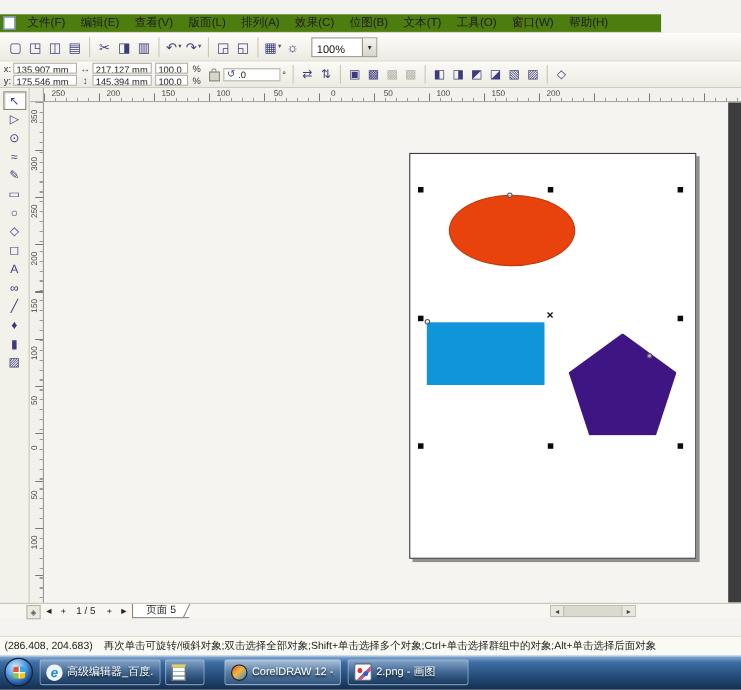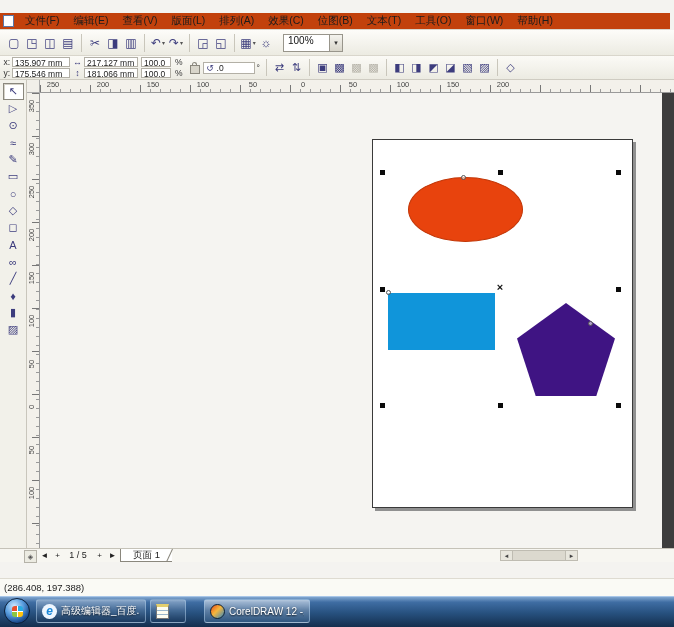--- a/index.html
+++ b/index.html
@@ -9,36 +9,36 @@
 
   
   .titlebar{position:absolute;left:0;top:0;width:674px;height:13px;
     background:linear-gradient(#d3e0f2,#a7c0e0 55%,#8fadd6);display:flex;align-items:center;gap:4px;
     padding-left:3px;box-sizing:border-box;font-size:9.5px;font-weight:bold;color:#16294e;}
   .appicon{width:9px;height:9px;background:#fff;border:1px solid #35508a;box-sizing:border-box;
     background:linear-gradient(135deg,#fff 55%,#d33c10 55%);}
   .tb-artifact{position:absolute;right:2px;top:0;width:24px;height:10px;background:#212121;}
 
   
-  .menubar{position:absolute;left:0;top:13px;width:670px;height:17px;background:#c2410c;
+  .menubar{position:absolute;left:0;top:13px;width:601px;height:17px;background:#4d7c0f;
     border-bottom:1px solid #d9d6cc;box-sizing:border-box;display:flex;align-items:center;
     font-size:10.5px;color:#1c1c1c;}
   .childicon{width:9px;height:10px;background:#fff;border:1px solid #5a77a8;margin:0 4px 0 3px;}
   .menuitem{padding:1px 7px;white-space:nowrap;}
 
   
   .toolbar{position:absolute;left:0;top:30px;width:674px;height:26px;box-sizing:border-box;
     background:linear-gradient(#fdfcf9,#ecebe2);border-bottom:1px solid #d9d6cc;
     display:flex;align-items:center;padding-left:5px;}
   .tb-icon{width:18px;height:18px;display:flex;align-items:center;justify-content:center;
     font-size:12px;color:#3c3c7d;cursor:default;}
   .tb-icon.has-dd::after{content:"▾";font-size:6px;color:#555;margin-left:1px;}
   .sep-before{border-left:1px solid #c9c6bb;margin-left:4px;padding-left:4px;}
   .zoombox{margin-left:8px;width:58px;height:16px;background:#fff;border:1px solid #98958b;
-    display:flex;align-items:flex-start;font-size:10px;color:#111;}
+    display:flex;align-items:flex-end;font-size:10px;color:#111;}
   .zoombox .val{flex:1;padding-left:4px;}
   .zoombox .dd{width:12px;height:100%;background:linear-gradient(#f4f3ee,#d8d5ca);
     border-left:1px solid #98958b;display:flex;align-items:center;justify-content:center;font-size:7px;color:#333;}
 
   
   .propbar{position:absolute;left:0;top:56px;width:674px;height:24px;box-sizing:border-box;
     background:linear-gradient(#fbfaf6,#ecebe2);border-bottom:1px solid #cfccc2;
     display:flex;align-items:center;padding-left:3px;font-size:8.5px;color:#222;}
   .pcol{display:flex;flex-direction:column;gap:1px;margin-right:3px;}
   .prow{display:flex;align-items:center;gap:2px;height:10px;}
@@ -201,21 +201,21 @@
         <span class="pfield w58">175.546 mm</span>
         </span>
     </span>
     <span class="pcol">
       <span class="prow">
           <span class="pico">↔</span>
         <span class="pfield w54">217.127 mm</span>
         </span>
       <span class="prow">
           <span class="pico">↕</span>
-        <span class="pfield w54">181.066 mm</span>
+        <span class="pfield w54">145.394 mm</span>
         </span>
     </span>
     <span class="pcol">
       <span class="prow">
           <span class="pfield w30">100.0</span>
         <span class="unit">%</span>
         </span>
       <span class="prow">
           <span class="pfield w30">100.0</span>
         <span class="unit">%</span>
@@ -312,44 +312,49 @@
     <div class="rightstrip"></div>
   </div>
 
   <div class="navrow">
     <span class="scorner">◈</span>
     <span class="navbtn nv1">◄</span>
     <span class="navbtn nv2">+</span>
     <span class="pageind">1 / 5</span>
     <span class="navbtn nv3">+</span>
     <span class="navbtn nv4">►</span>
-    <span class="pagetab">页面 1</span>
+    <span class="pagetab">页面 5</span>
     <span class="tabslant"></span>
     <span class="hscroll">
       <span class="sbtn">◂</span>
       <span class="sthumb"></span>
       <span class="sbtn">▸</span>
     </span>
   </div>
 
   <div class="status2">
-    <span>(286.408, 197.388)</span>
+    <span>(286.408, 204.683)</span>
+    <span>再次单击可旋转/倾斜对象;双击选择全部对象;Shift+单击选择多个对象;Ctrl+单击选择群组中的对象;Alt+单击选择后面对象</span>
   </div>
 
   <div class="taskbar">
     <div class="orb">
         <span class="orbflag"></span>
       </div>
     <div class="tkbtn b1">
       <span class="ie-icon">e</span>
       <span class="tklabel">高级编辑器_百度...</span>
     </div>
     <div class="tkbtn b2">
       <span class="note-icon"></span>
       <span class="tklabel"></span>
     </div>
     <div class="tkbtn b3 active">
       <span class="corel-icon"></span>
       <span class="tklabel">CorelDRAW 12 -...</span>
     </div>
+    <div class="tkbtn b4">
+      <span class="paint-icon"></span>
+      <span class="tklabel">2.png - 画图</span>
+    </div>
   </div>
 
 </div>
 
 </body></html>

